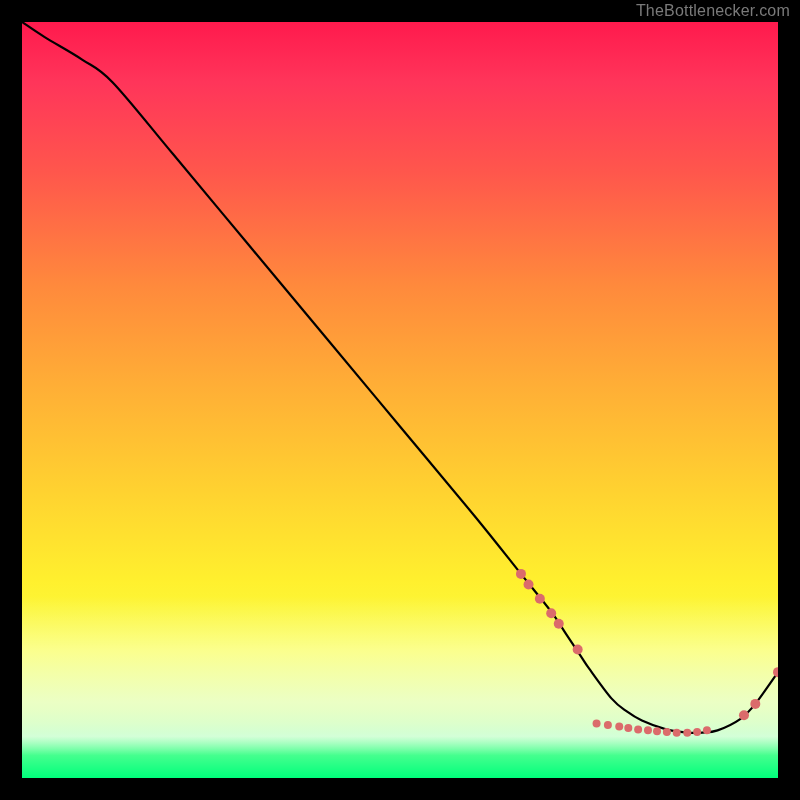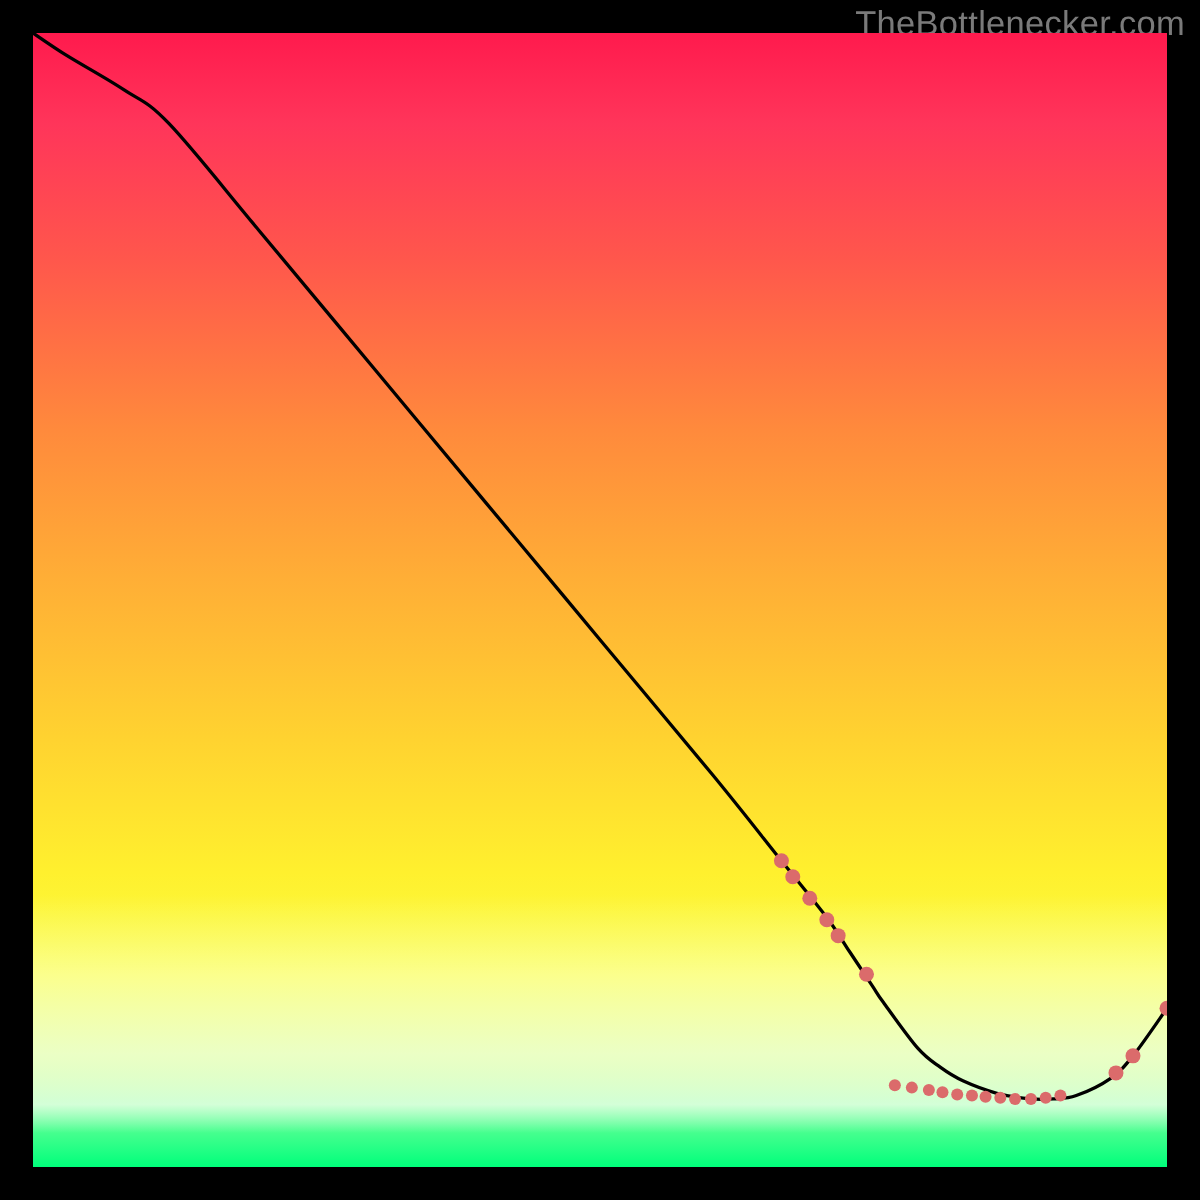--- a/index.html
+++ b/index.html
@@ -58,21 +58,21 @@
   }
   svg.chart {
     position: absolute;
     inset: 0;
   }
   .watermark {
     position: absolute;
     top: 2px;
     right: 10px;
     color: #7a7a7a;
-    font-size: 23px;
+    font-size: 16px;
     letter-spacing: 0.2px;
     user-select: none;
     font-weight: 400;
   }
 </style>
 </head>
 <body>
 
 <div class="stage">
   <div class="watermark">TheBottlenecker.com</div>

